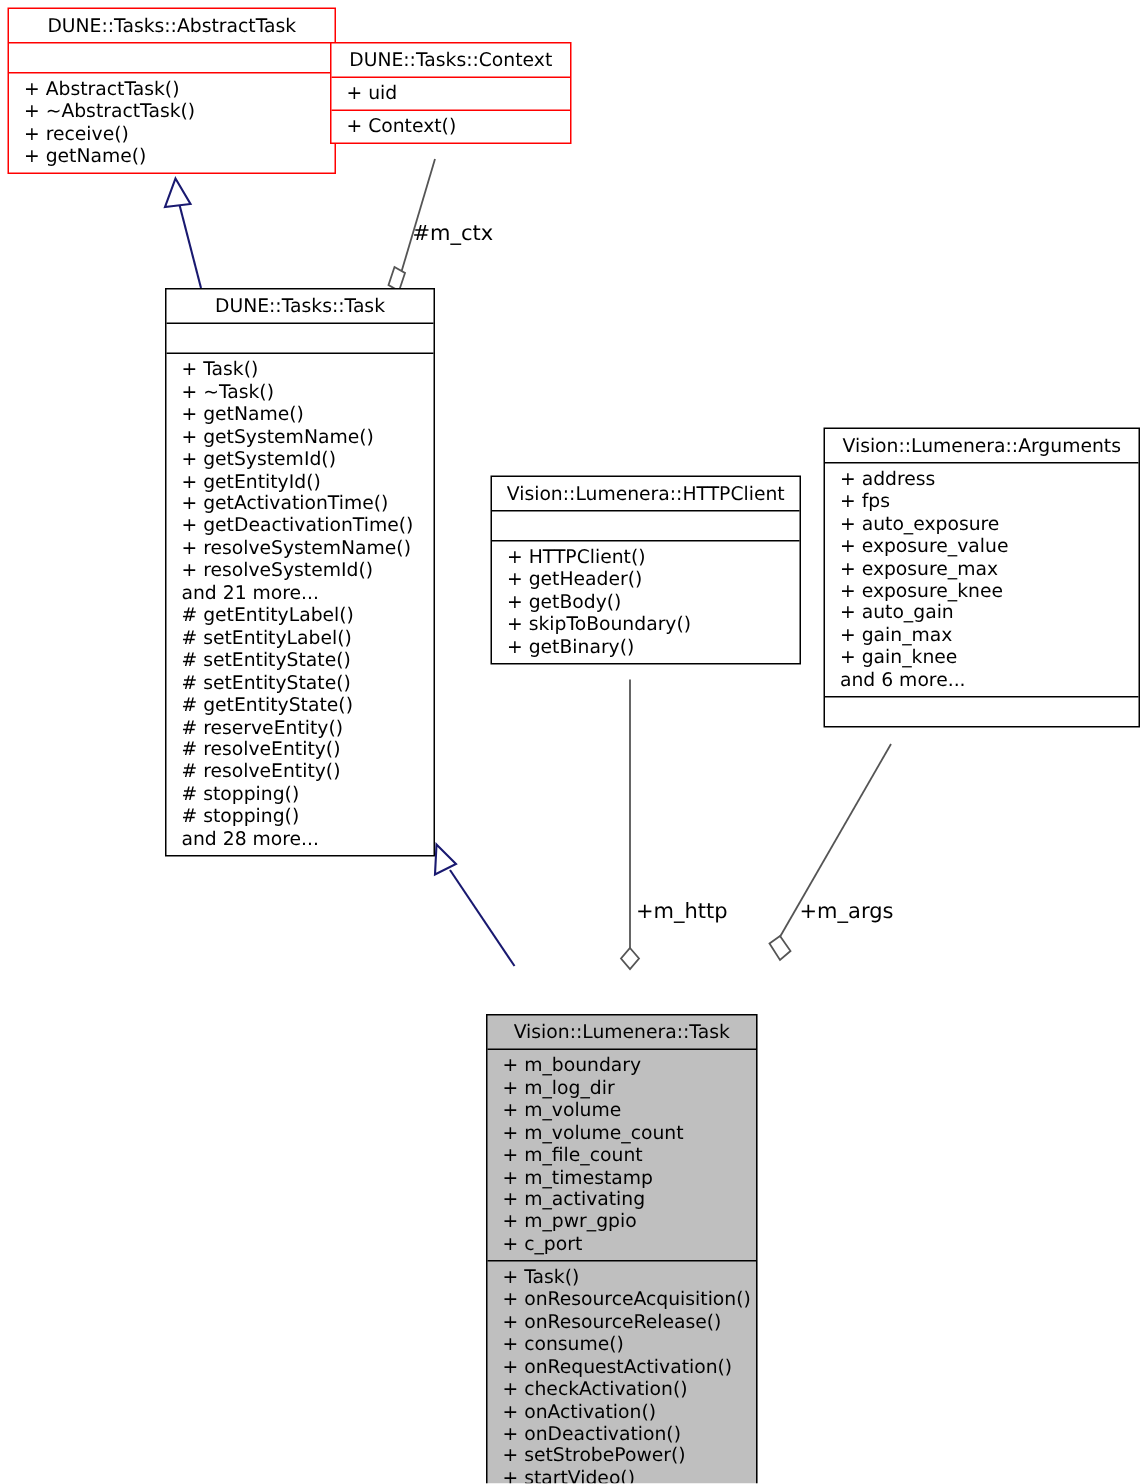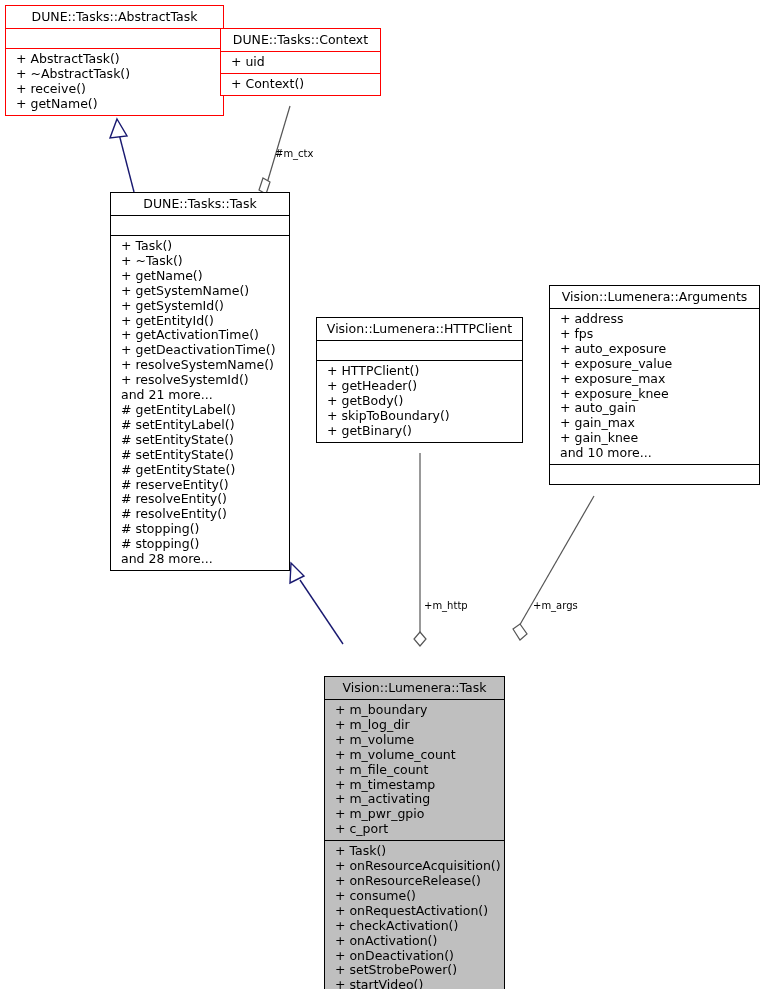--- a/index.html
+++ b/index.html
@@ -60,21 +60,21 @@
   }
   .member {
     font-size: 12.5px;
     line-height: 14.9px;
     color: #000000;
     white-space: nowrap;
     padding-left: 10px;
   }
   .edge-label {
     position: absolute;
-    font-size: 10px;
+    font-size: 14px;
     color: #000000;
     white-space: nowrap;
     z-index: 3;
     background: transparent;
   }
 </style>
 </head>
 <body>
 
 <div id="diagram">
@@ -156,21 +156,21 @@
       <div class="member"># getEntityState()</div>
       <div class="member"># reserveEntity()</div>
       <div class="member"># resolveEntity()</div>
       <div class="member"># resolveEntity()</div>
       <div class="member"># stopping()</div>
       <div class="member"># stopping()</div>
       <div class="member">and 28 more...</div>
     </div>
   </div>
 
-  <div class="uml-class" style="left:316px; top:317px; width:207px;">
+  <div class="uml-class" style="left:327px; top:317px; width:207px;">
     <div class="cls-title">Vision::Lumenera::HTTPClient</div>
     <div class="cls-sep"></div>
     <div class="cls-section empty"></div>
     <div class="cls-sep"></div>
     <div class="cls-section">
       <div class="member">+ HTTPClient()</div>
       <div class="member">+ getHeader()</div>
       <div class="member">+ getBody()</div>
       <div class="member">+ skipToBoundary()</div>
       <div class="member">+ getBinary()</div>
@@ -183,21 +183,21 @@
     <div class="cls-section">
       <div class="member">+ address</div>
       <div class="member">+ fps</div>
       <div class="member">+ auto_exposure</div>
       <div class="member">+ exposure_value</div>
       <div class="member">+ exposure_max</div>
       <div class="member">+ exposure_knee</div>
       <div class="member">+ auto_gain</div>
       <div class="member">+ gain_max</div>
       <div class="member">+ gain_knee</div>
-      <div class="member">and 10 more...</div>
+      <div class="member">and 6 more...</div>
     </div>
     <div class="cls-sep"></div>
     <div class="cls-section empty"></div>
   </div>
 
   <div class="uml-class filled" style="left:324px; top:676px; width:181px;">
     <div class="cls-title">Vision::Lumenera::Task</div>
     <div class="cls-sep"></div>
     <div class="cls-section">
       <div class="member">+ m_boundary</div>

